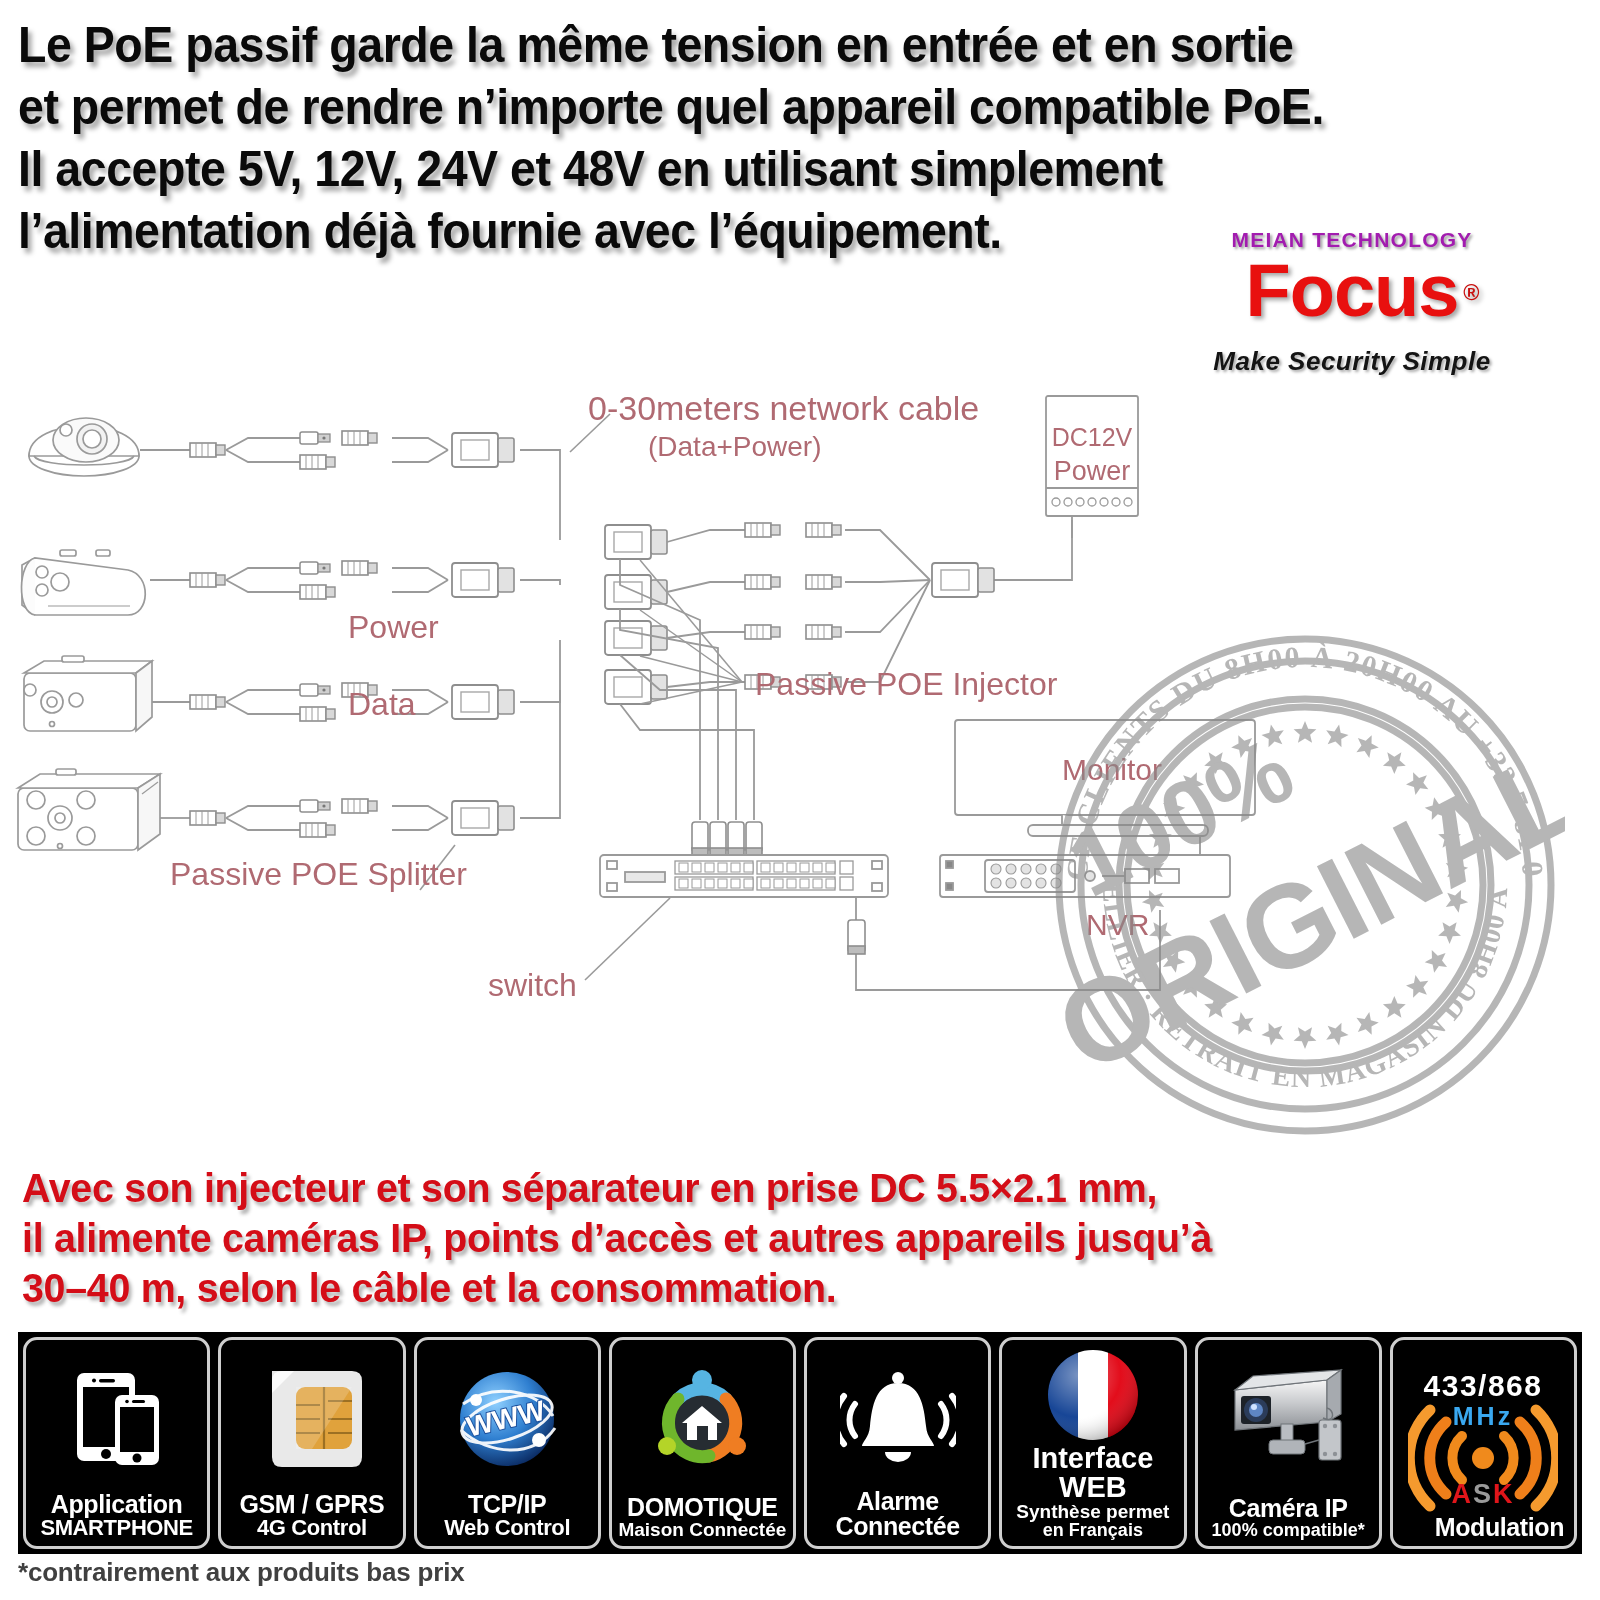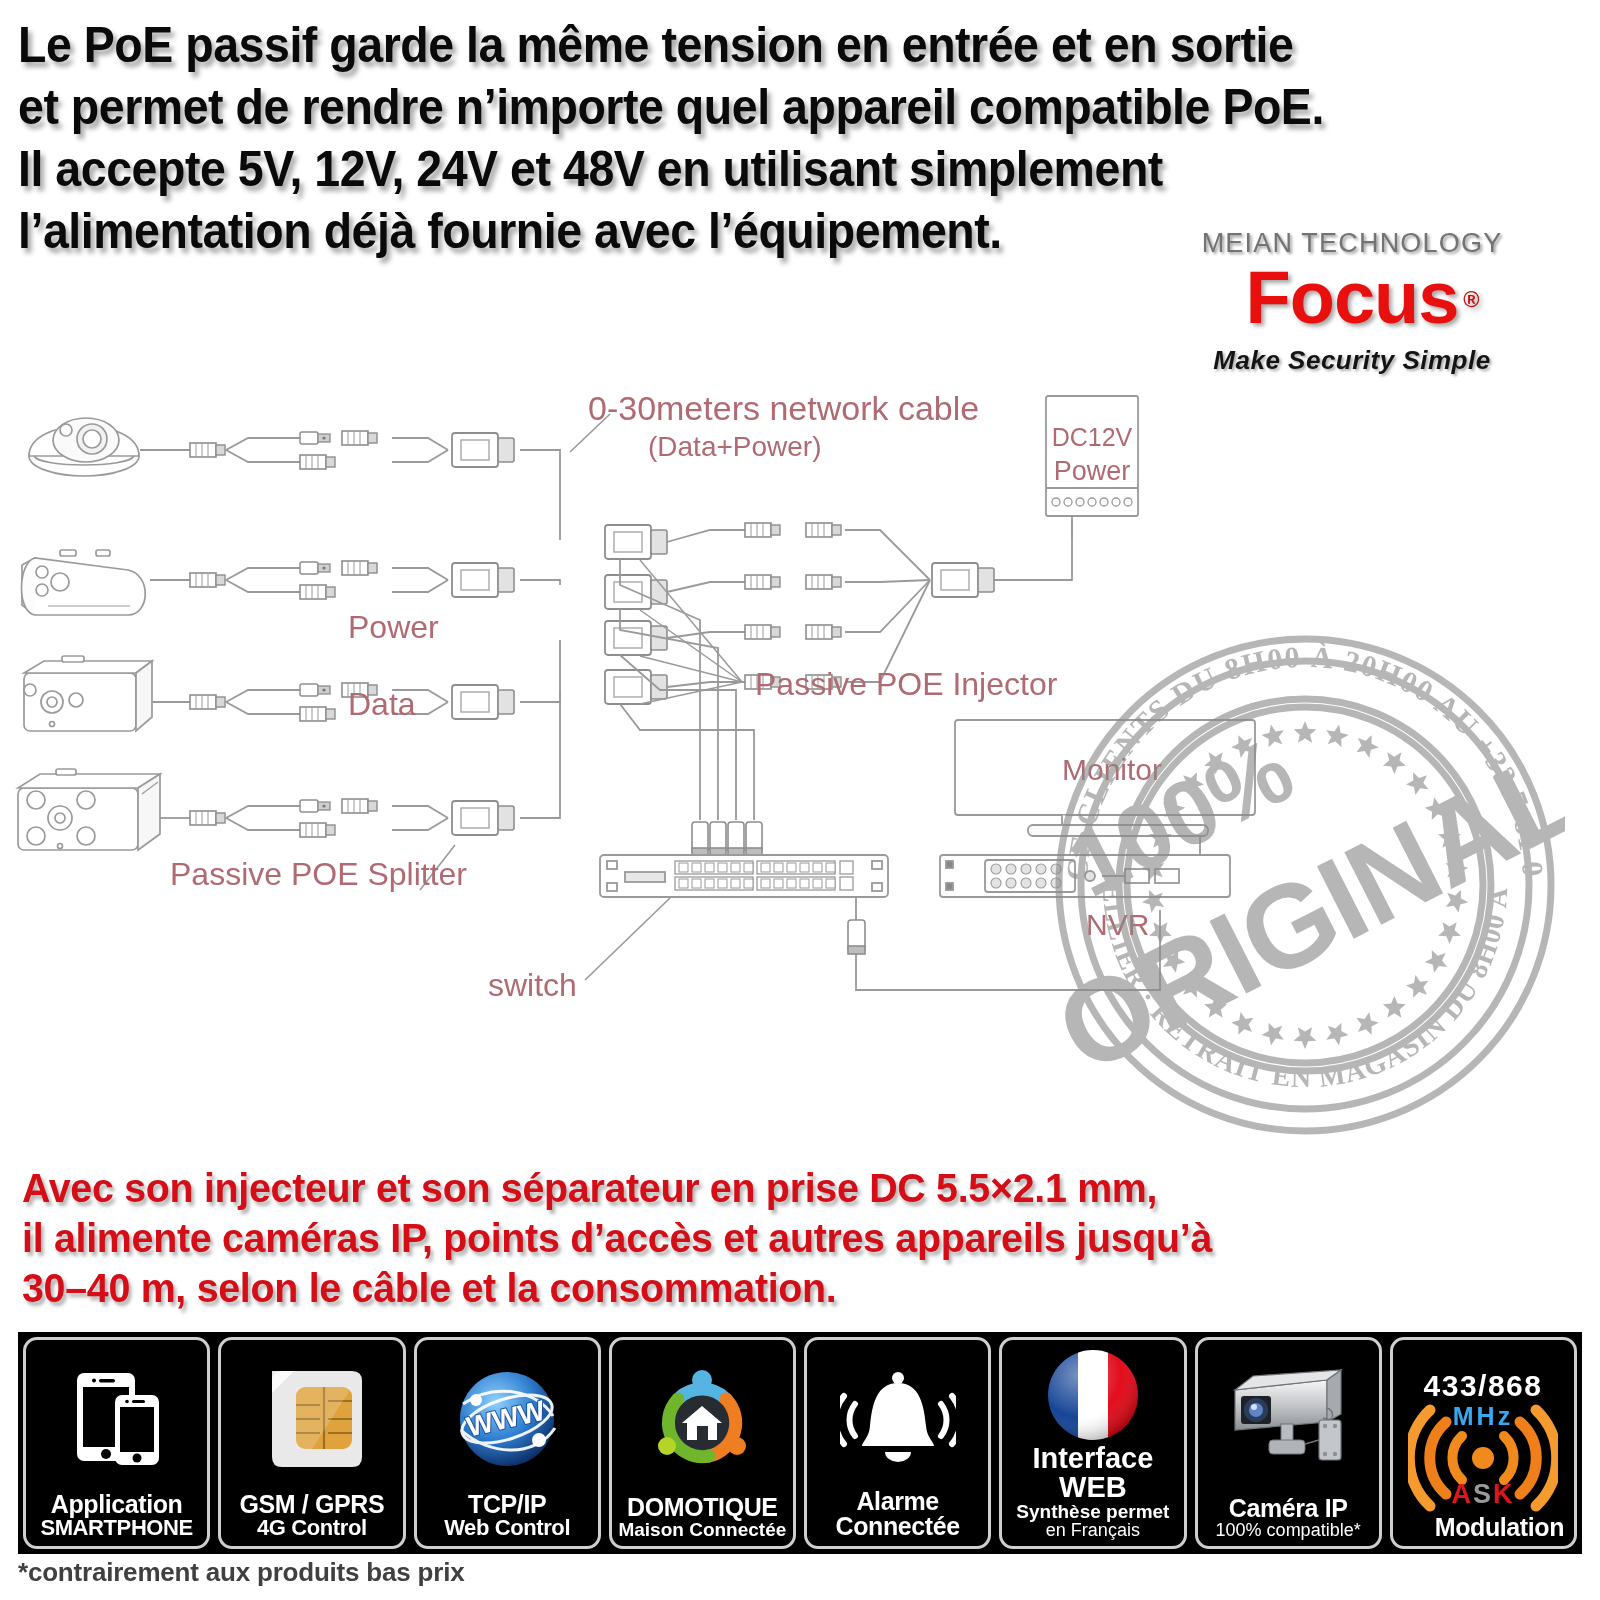--- a/index.html
+++ b/index.html
@@ -28,24 +28,24 @@
   }
 
   
   .logo-wrap {
     position: absolute;
     right: 48px; top: 228px;
     width: 400px;
     text-align: center;
   }
   .logo-top {
-    font-size: 27px;
-    font-weight: 400;
+    font-size: 21px;
+    font-weight: 700;
     letter-spacing: 1.2px;
-    color: #737373;
+    color: #a21caf;
     text-shadow: 2px 2px 3px rgba(0,0,0,0.4);
     font-variant: small-caps;
     text-transform: uppercase;
   }
   .logo-main {
     font-size: 74px;
     font-weight: 700;
     color: #e8100f;
     letter-spacing: -1px;
     line-height: 78px;
@@ -59,21 +59,21 @@
     font-size: 22px;
     color: #c8100f;
   }
   .logo-sub {
     font-size: 26px;
     font-weight: 700;
     font-style: italic;
     color: #141414;
     letter-spacing: 0.5px;
     text-shadow: 2px 2px 3px rgba(0,0,0,0.35);
-    margin-top: 8px;
+    margin-top: 16px;
   }
 
   
   #diagram {
     position: absolute;
     left: 0; top: 390px;
     width: 1600px; height: 660px;
   }
   #diagram svg { display:block; }
 
@@ -140,21 +140,21 @@
     color: #fff;
     text-align: center;
     line-height: 1.0;
     width: 100%;
     padding-bottom: 2px;
   }
   .cap .l1 { display:block; font-size: 25px; font-weight: 700; letter-spacing:-0.4px;}
   .cap .l2 { display:block; font-size: 22px; font-weight: 700; letter-spacing:-0.4px;}
   .cap .sm1 { display:block; font-size: 29px; font-weight: 700; }
   .cap .sm2 { display:block; font-size: 19px; font-weight: 700; }
-  .cap .sm3 { display:block; font-size: 18px; font-weight: 400; }
+  .cap .sm3 { display:block; font-size: 18px; font-weight: 700; }
 
   
   .footnote {
     position: absolute;
     left: 18px; top: 1557px;
     font-size: 26px;
     font-weight: 700;
     color: #404040;
     letter-spacing: -0.2px;
   }

